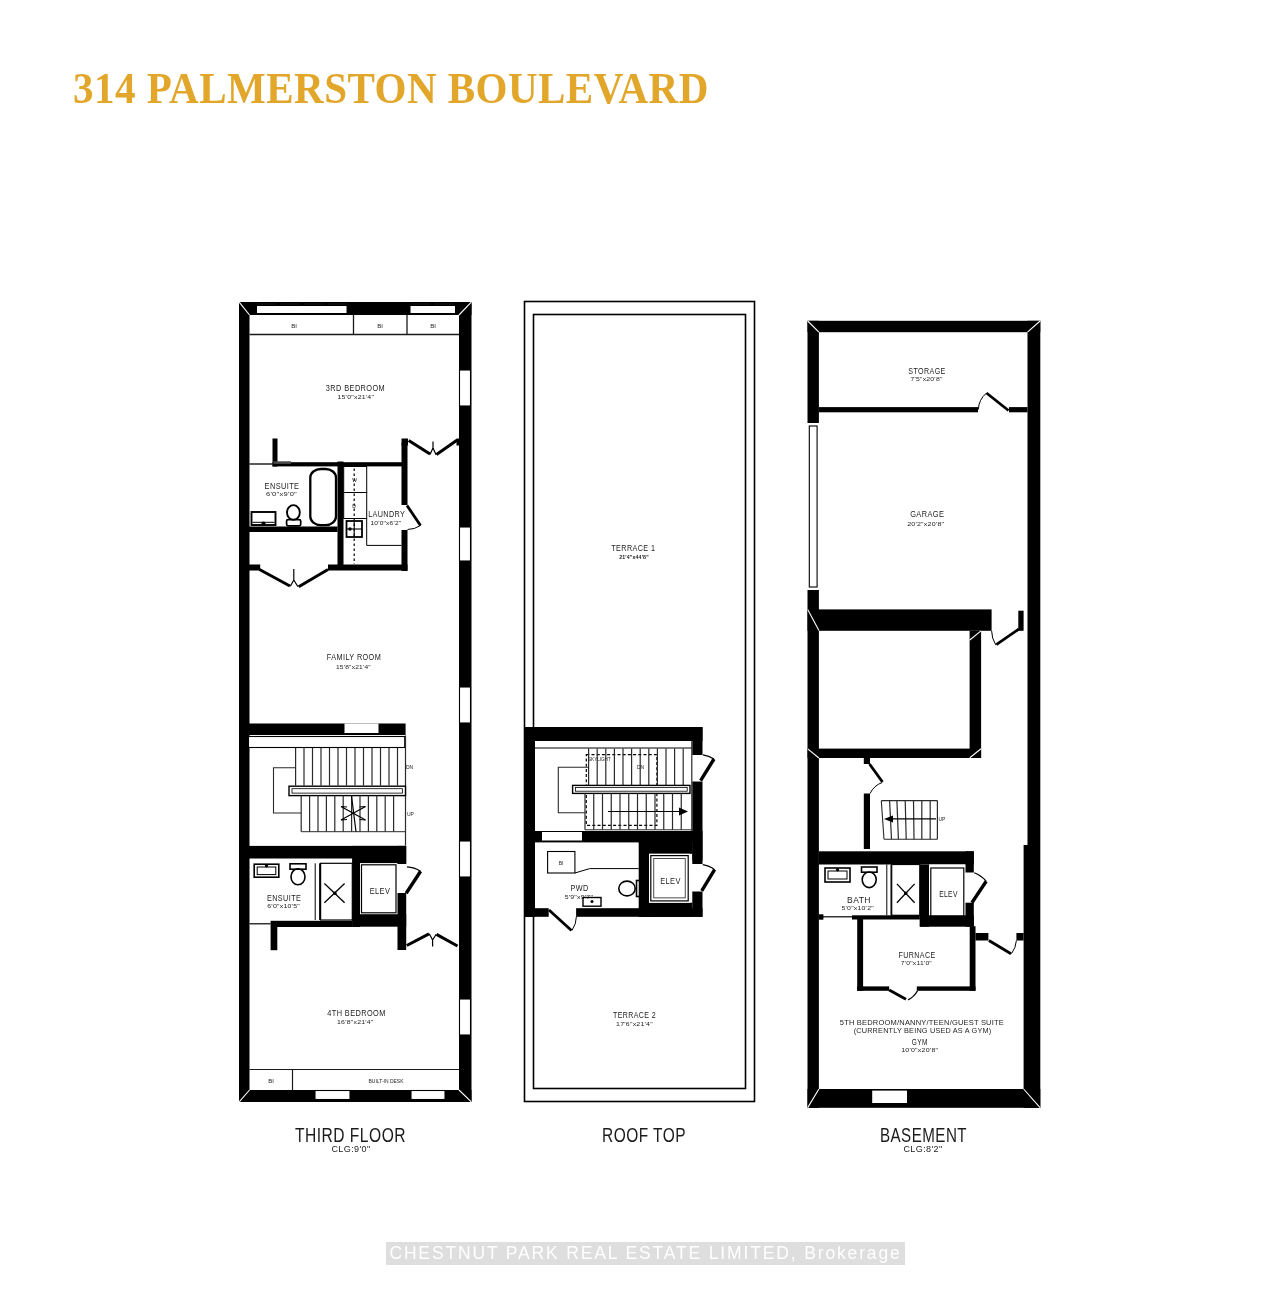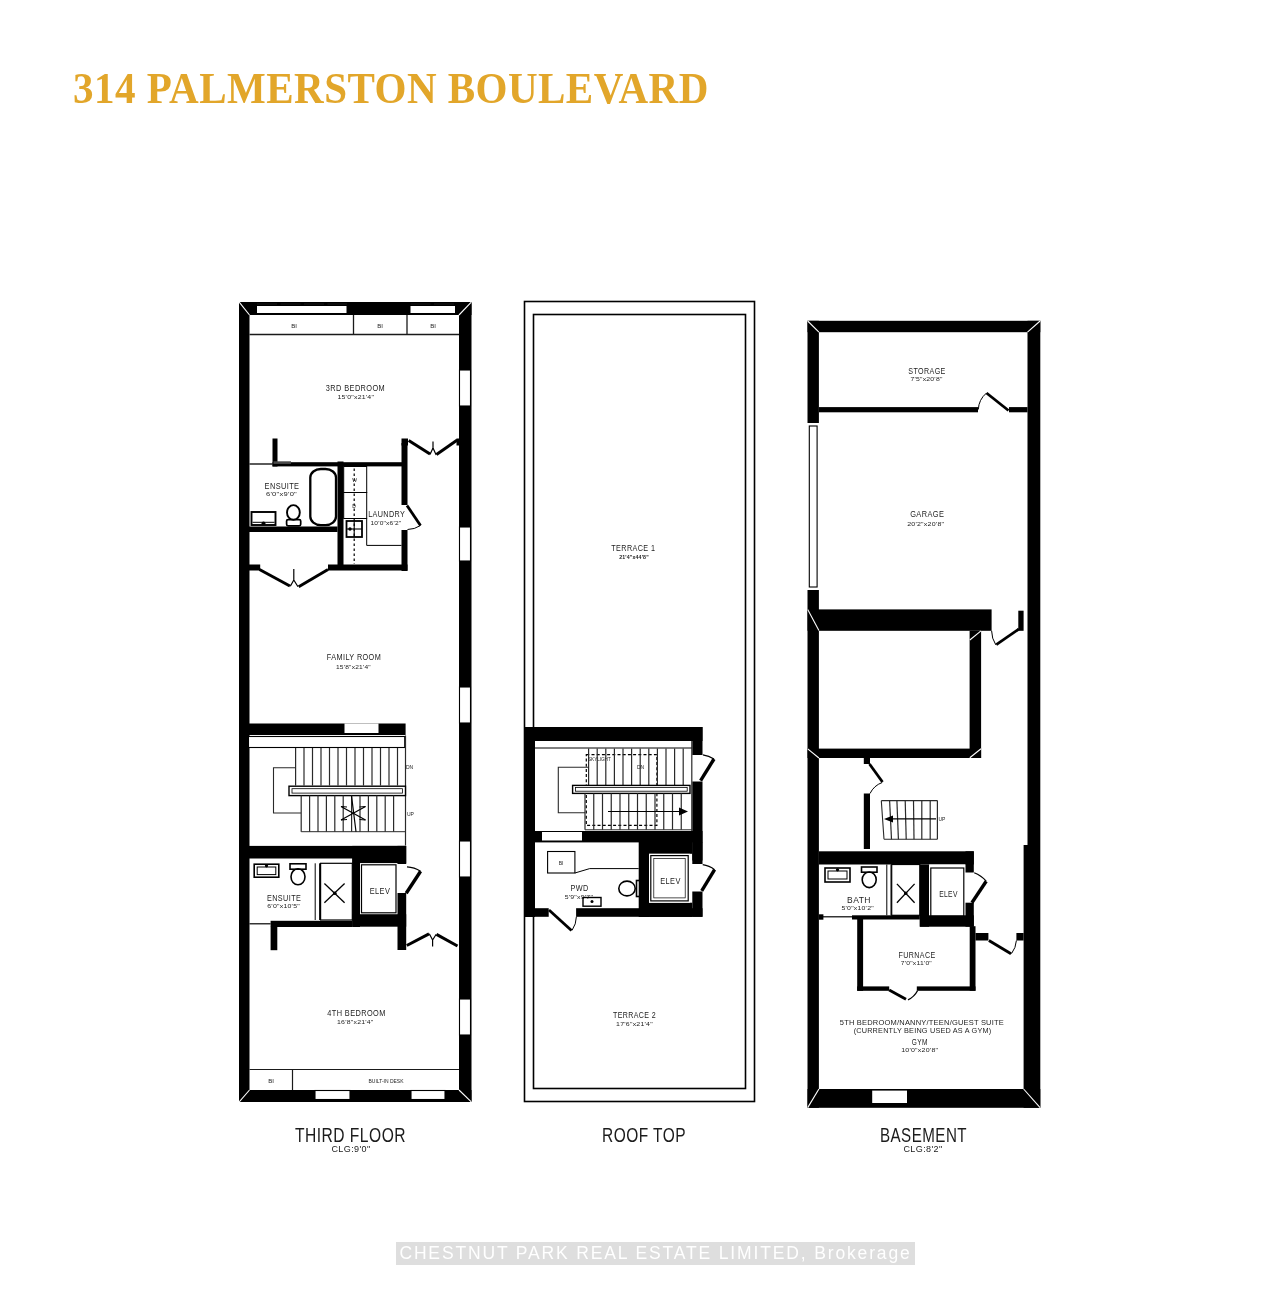--- a/index.html
+++ b/index.html
@@ -656,13 +656,13 @@
 <line x1="969.8" y1="757.8" x2="981" y2="748.8"></line>
       <line x1="981" y1="630.8" x2="969.8" y2="640"></line>
 </g>
 
 <g text-anchor="middle">
       <text class="fl" x="923.5" y="1141.5" textLength="87" lengthAdjust="spacingAndGlyphs">BASEMENT</text>
       <text class="clg" x="923" y="1151.5">CLG:8'2"</text>
     </g>
 </svg>
 
-<div class="abs" style="left:396px;top:1242px;width:519px;height:22.5px;background:#dedede;color:#ffffff;font-family:'Liberation Sans',sans-serif;font-size:17.5px;letter-spacing:1.85px;text-align:center;line-height:22px;white-space:nowrap">CHESTNUT PARK REAL ESTATE LIMITED, Brokerage</div>
+<div class="abs" style="left:386px;top:1242px;width:519px;height:22.5px;background:#dedede;color:#ffffff;font-family:'Liberation Sans',sans-serif;font-size:17.5px;letter-spacing:1.85px;text-align:center;line-height:22px;white-space:nowrap">CHESTNUT PARK REAL ESTATE LIMITED, Brokerage</div>
 
 </body></html>

